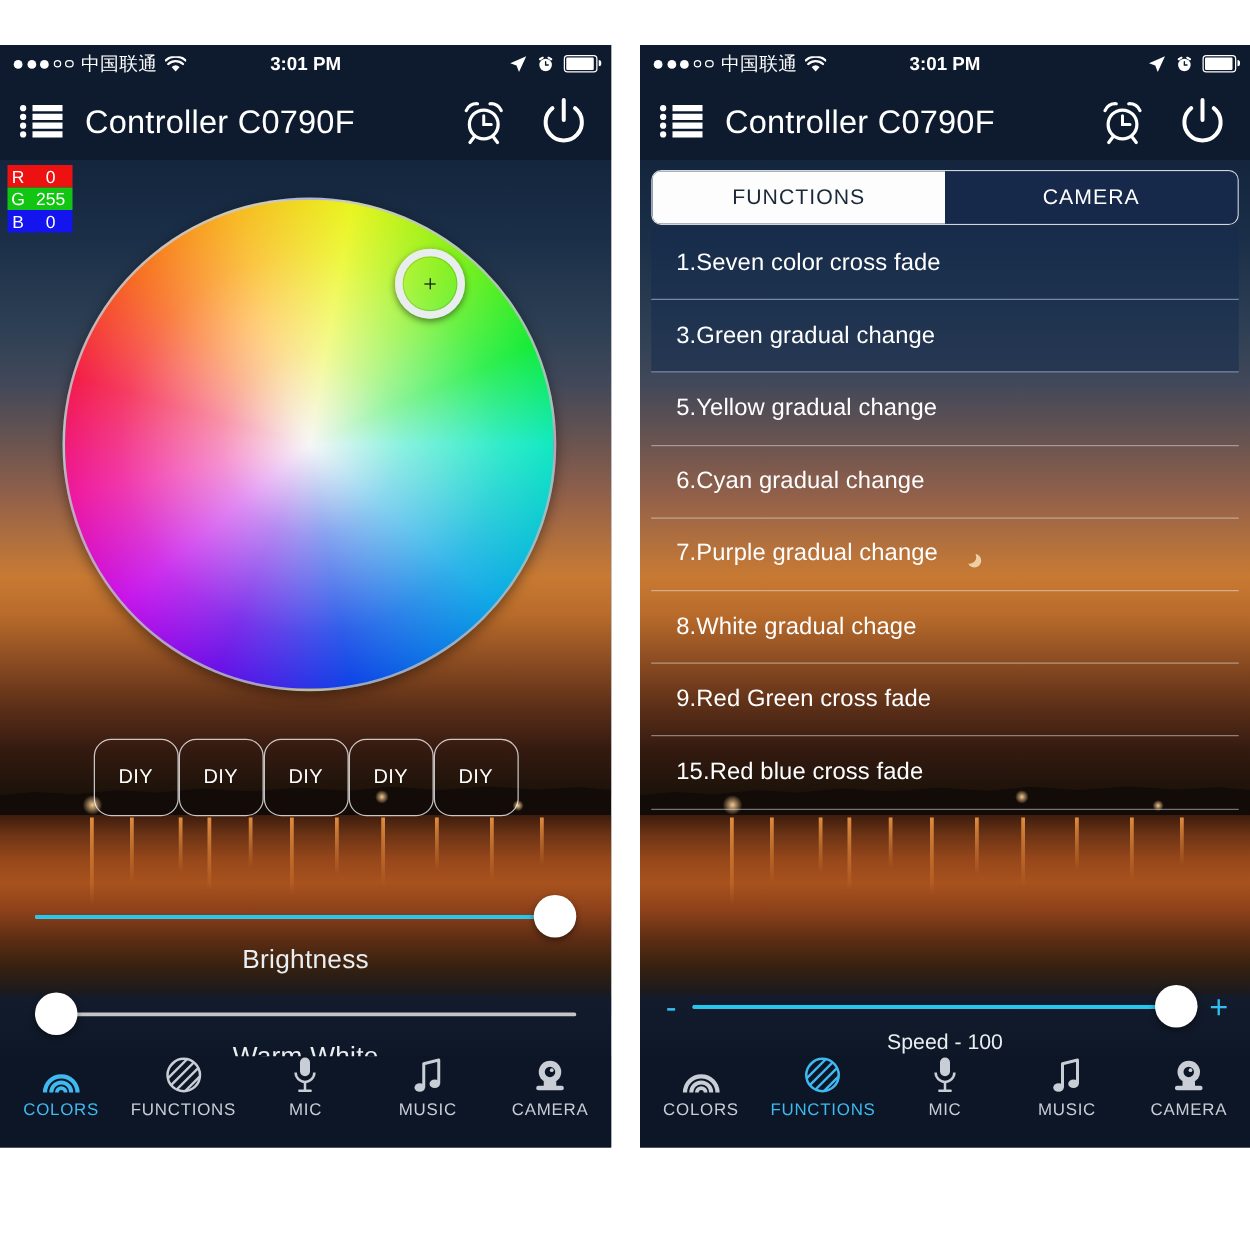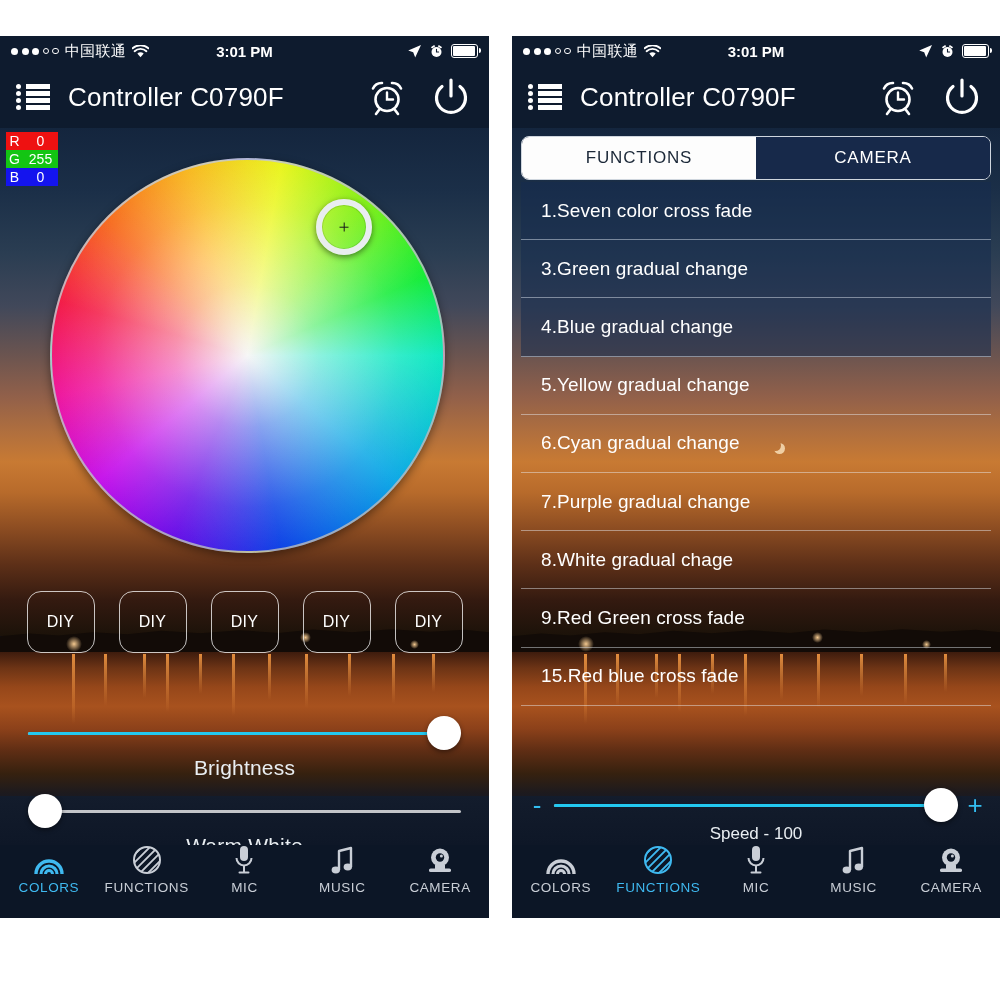--- a/index.html
+++ b/index.html
@@ -111,21 +111,21 @@
   .picker{position:absolute;width:44px;height:44px;border-radius:50%;
      border:6px solid #e9edf0;box-shadow:0 2px 6px rgba(0,0,0,.5), inset 0 0 0 1px rgba(0,0,0,.12);
      background:transparent;}
   .picker .cross{position:absolute;left:50%;top:50%;transform:translate(-50%,-50%);
      width:9px;height:9px;}
   .picker .cross::before,.picker .cross::after{content:"";position:absolute;background:#1a1a1a;}
   .picker .cross::before{left:50%;top:0;width:1.6px;height:100%;transform:translateX(-50%);}
   .picker .cross::after{top:50%;left:0;height:1.6px;width:100%;transform:translateY(-50%);}
 
   
-  .diy-row{position:absolute;left:0;right:0;top:555px;display:flex;justify-content:center;gap:24px;z-index:5;}
+  .diy-row{position:absolute;left:0;right:0;top:555px;display:flex;justify-content:center;gap:0;z-index:5;}
   .diy{width:66px;height:60px;border:1.6px solid rgba(255,255,255,.75);border-radius:14px;
      display:flex;align-items:center;justify-content:center;color:#fff;font-size:16px;
      background:transparent;letter-spacing:.3px;}
 
   
   .slider-block{position:absolute;left:0;right:0;z-index:5;}
   .sl-track{position:relative;height:34px;margin:0 28px;display:flex;align-items:center;}
   .sl-line{position:absolute;left:0;right:0;height:3px;border-radius:2px;background:rgba(255,255,255,.75);}
   .sl-fill{position:absolute;left:0;height:3px;border-radius:2px;background:#22c8f0;}
   .sl-knob{position:absolute;width:34px;height:34px;border-radius:50%;background:#fff;
@@ -479,21 +479,20 @@
     </div>
 
     <div class="seg">
       <div class="on">FUNCTIONS</div>
       <div class="off">CAMERA</div>
     </div>
 
     <div class="list">
       <div class="li tint">1.Seven color cross fade</div>
       <div class="li tint">3.Green gradual change</div>
-      <div class="li tint">4.Blue gradual change</div>
       <div class="li">5.Yellow gradual change</div>
       <div class="li">6.Cyan gradual change</div>
       <div class="li">7.Purple gradual change</div>
       <div class="li">8.White gradual chage</div>
       <div class="li">9.Red Green cross fade</div>
       <div class="li">15.Red blue cross fade</div>
     </div>
 
     <div class="speed">
       <div class="speed-row">

